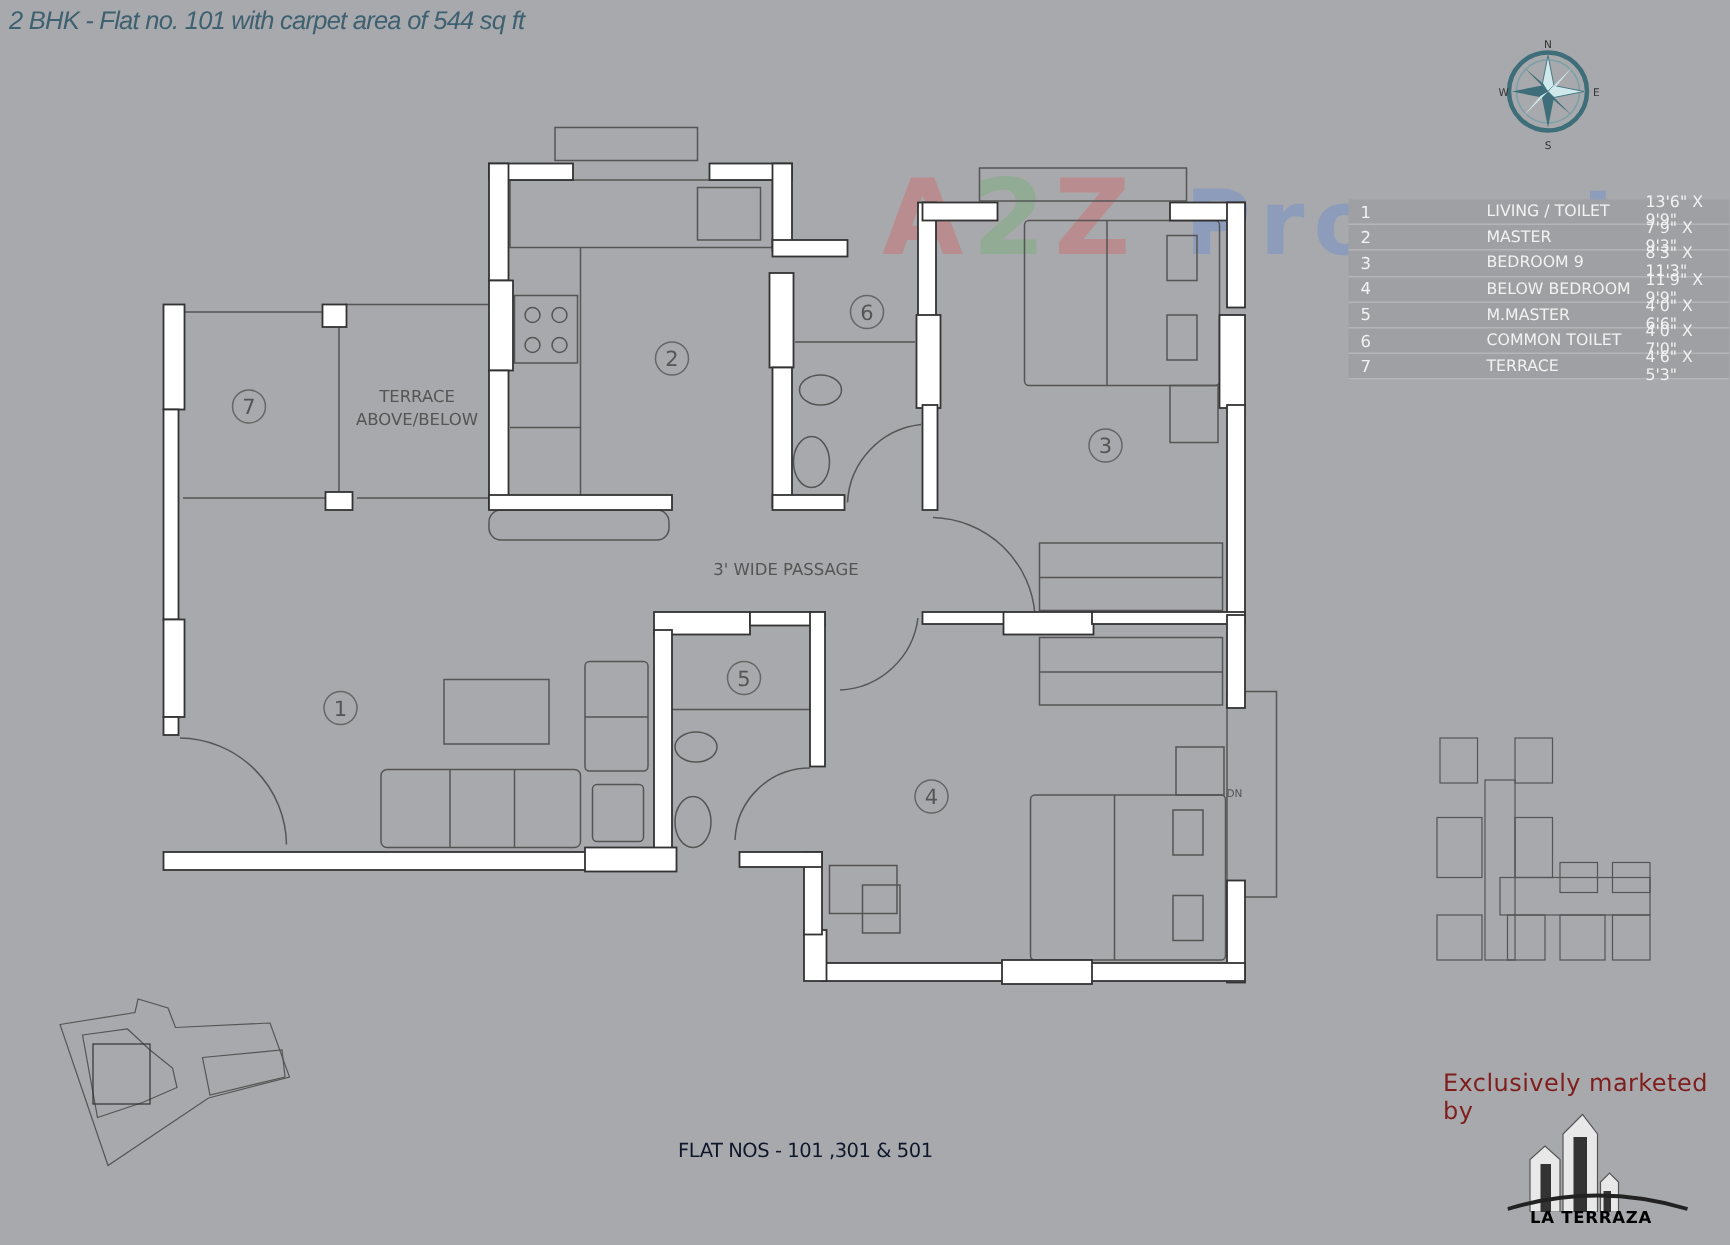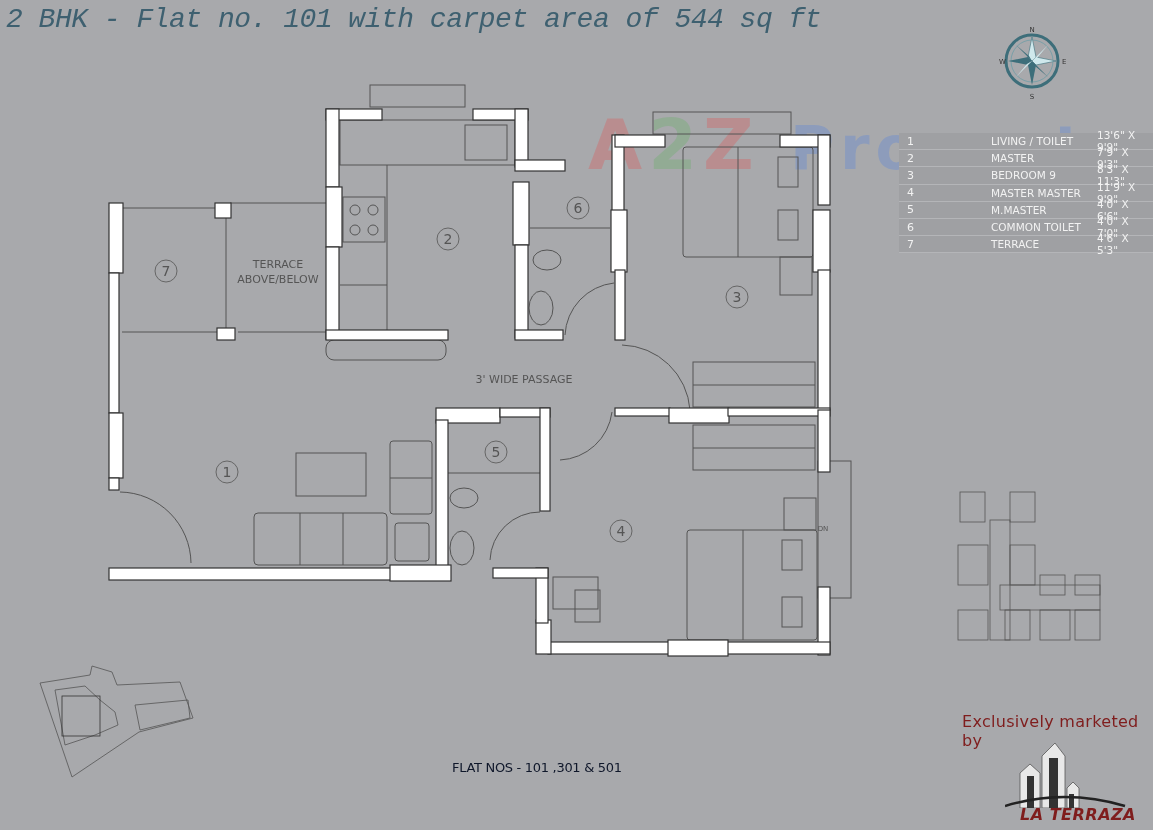--- a/index.html
+++ b/index.html
@@ -1,27 +1,27 @@
 <!DOCTYPE html>
 <html><head>
 <meta charset="utf-8">
 <style>
   html, body { margin:0; padding:0; }
   body { width:1153px; height:830px; background:#a8a9ac; position:relative; overflow:hidden; font-family:"DejaVu Sans", sans-serif; }
-  .title { position:absolute; left:6px; top:4px; font-family:Liberation Mono, monospace; font-size:28px; color:#3e6070; letter-spacing:-0.5px; font-style:italic; }
+  .title { position:absolute; left:6px; top:4px; font-family:Liberation Sans, sans-serif; font-size:17px; color:#3e6070; letter-spacing:-0.5px; font-style:italic; }
   .plan { position:absolute; left:0; top:0; }
   .legend { position:absolute; left:899px; top:133px; width:254px; background:#9fa0a3; }
   .legend-row { display:flex; height:16.2px; align-items:center; font-size:10.5px; color:#f2f2f2; border-bottom:1px solid #b4b5b8; }
   .legend-row .num { width:84px; padding-left:8px; font-size:11px; }
   .legend-row .room { width:106px; }
   .legend-row .dim { flex:1; }
   .compass { position:absolute; left:996px; top:24px; }
   .flat-nos { position:absolute; left:452px; top:760px; font-size:13px; color:#0f172a; letter-spacing:-0.3px; }
   .marketed { position:absolute; left:962px; top:712px; font-size:16px; color:#7f1d1d; letter-spacing:0.3px; }
-  .brand { position:absolute; left:1020px; top:805px; font-size:16px; font-weight:bold; color:#7f1d1d; letter-spacing:0.5px;font-style:italic; }
+  .brand { position:absolute; left:1020px; top:805px; font-size:11px; font-weight:bold; color:#000000; letter-spacing:0.5px; }
   .watermark { position:absolute; left:588px; top:104px; font-size:70px; font-weight:bold; letter-spacing:6px; opacity:0.3; pointer-events:none; }
   .watermark span { display:inline-block; }
   .rlabel { font-family:"DejaVu Sans", sans-serif; fill:#555; }
 </style>
 </head>
 <body>
 
 <div class="title">2 BHK - Flat no. 101 with carpet area of 544 sq ft</div>
 
 <div class="watermark">
@@ -229,21 +229,21 @@
     <span class="room">MASTER</span>
     <span class="dim">7'9" X 9'3"</span>
   </div>
   <div class="legend-row">
     <span class="num">3</span>
     <span class="room">BEDROOM 9</span>
     <span class="dim">8'3" X 11'3"</span>
   </div>
   <div class="legend-row">
     <span class="num">4</span>
-    <span class="room">MASTER MASTER</span>
+    <span class="room">BELOW BEDROOM</span>
     <span class="dim">11'9" X 9'9"</span>
   </div>
   <div class="legend-row">
     <span class="num">5</span>
     <span class="room">M.MASTER</span>
     <span class="dim">4'0" X 6'6"</span>
   </div>
   <div class="legend-row">
     <span class="num">6</span>
     <span class="room">COMMON TOILET</span>

